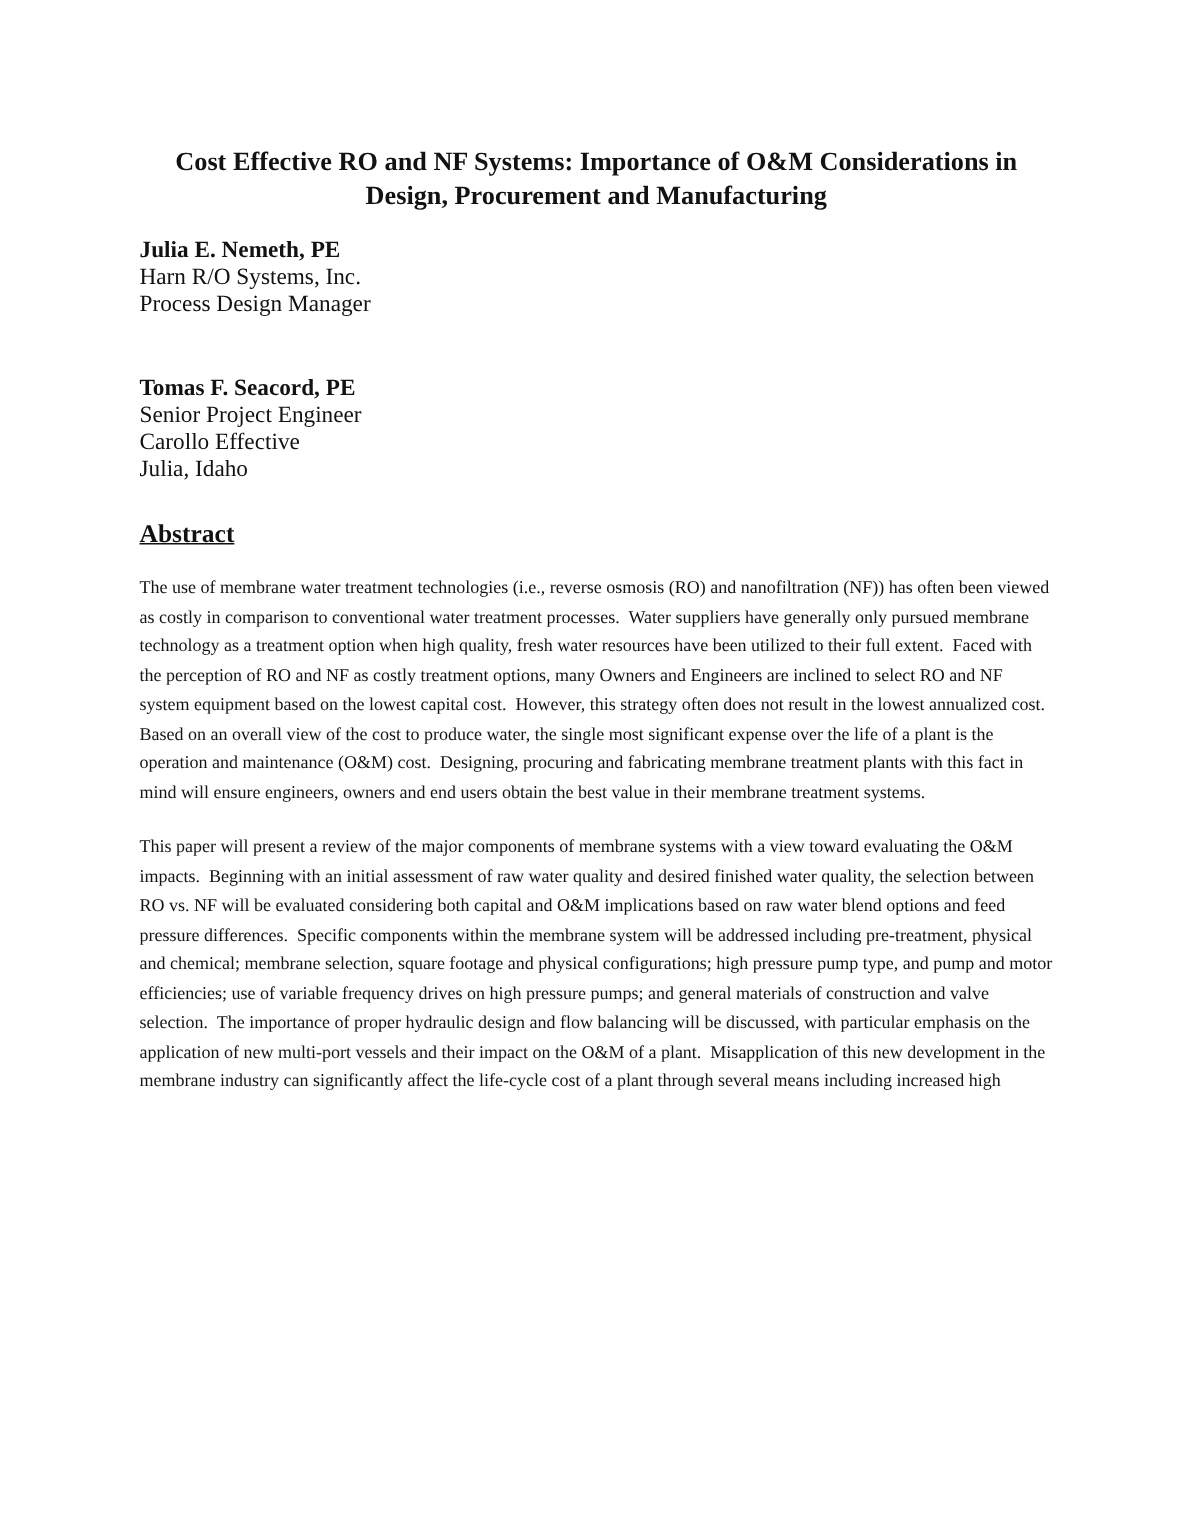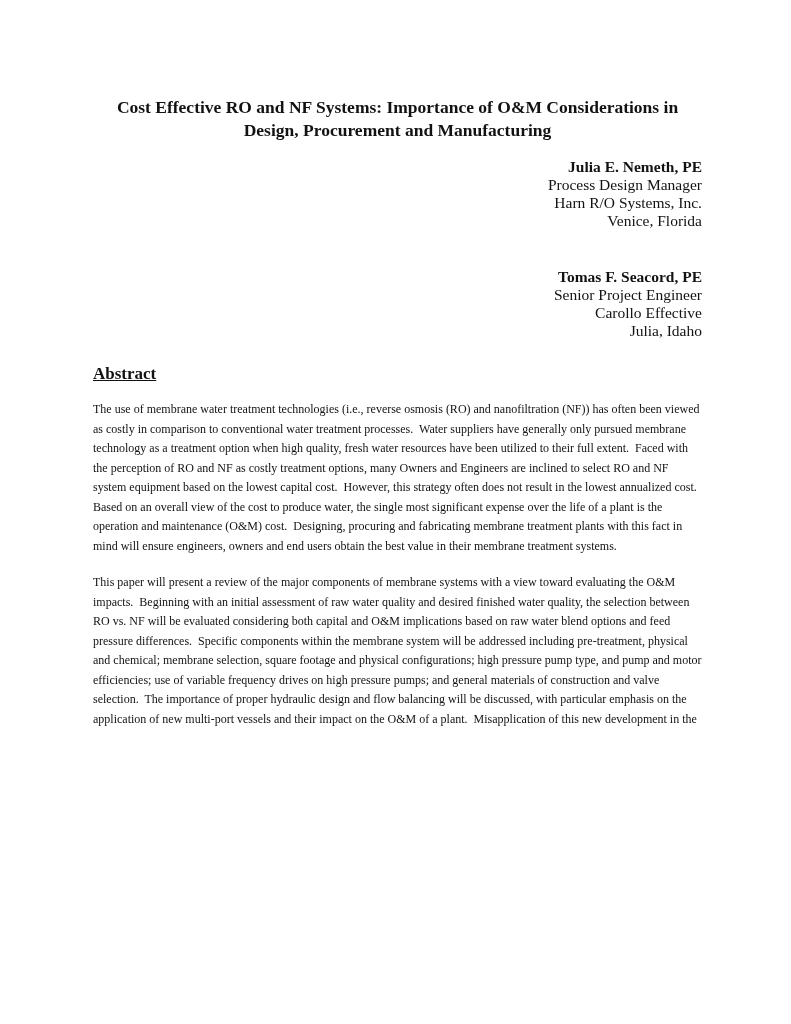--- a/index.html
+++ b/index.html
@@ -20,21 +20,21 @@
   }
   .doc-title {
     margin: 0 auto 16px auto;
     max-width: 608px;
     font-size: 17.5px;
     font-weight: bold;
     text-align: center;
     line-height: 23px;
   }
   .author-block {
-    text-align: right;
+    text-align: left;
     font-size: 15.5px;
     line-height: 18px;
     margin: 0;
   }
   .author-block.first {
     margin-bottom: 38px;
   }
   .author-name {
     font-weight: bold;
   }
@@ -63,23 +63,22 @@
 </style>
 </head>
 <body>
 
 <div class="page">
 
   <h1 class="doc-title">Cost Effective RO and NF Systems: Importance of O&amp;M Considerations in Design, Procurement and Manufacturing</h1>
 
   <div class="author-block first">
     <div class="author-name">Julia E. Nemeth, PE</div>
+    <div>Harn R/O Systems, Inc.</div>
     <div>Process Design Manager</div>
-    <div>Harn R/O Systems, Inc.</div>
-    <div>Venice, Florida</div>
   </div>
 
   <div class="author-block">
     <div class="author-name">Tomas F. Seacord, PE</div>
     <div>Senior Project Engineer</div>
     <div>Carollo Effective</div>
     <div>Julia, Idaho</div>
   </div>
 
   <h2 class="abstract-heading">Abstract</h2>

